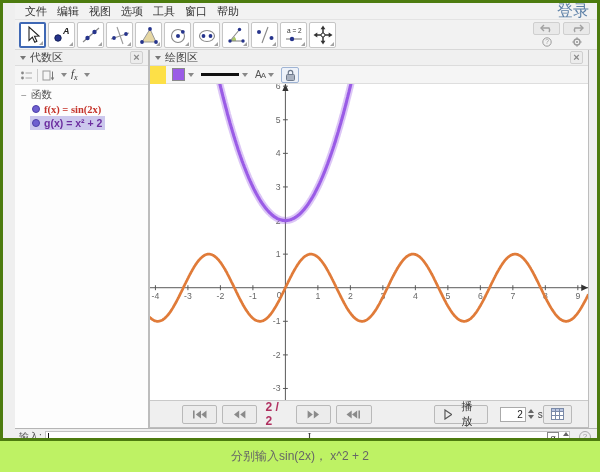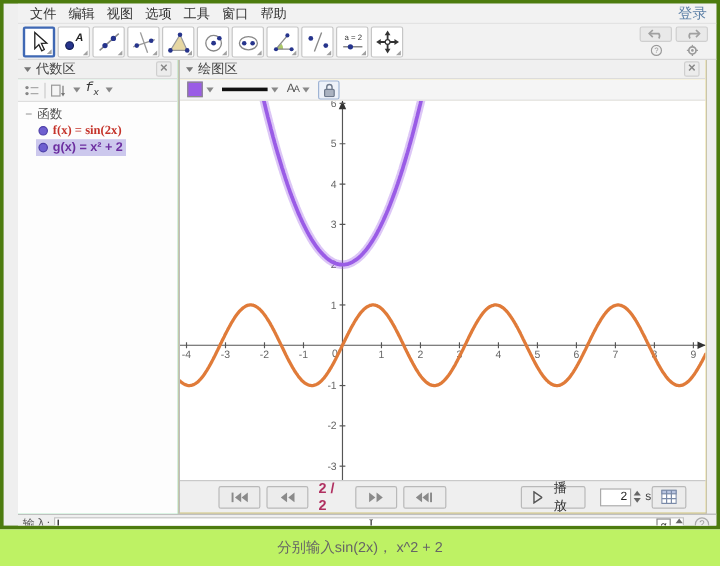--- a/index.html
+++ b/index.html
@@ -6,73 +6,73 @@
   html,body { width: 600px; height: 472px; background: #ffffff;
     font-family: "Liberation Sans", "DejaVu Sans", sans-serif; }
   .app { position: relative; width: 600px; height: 441px;
     border: 3px solid #4d7c0f; background: #efefef; overflow: hidden; padding-left: 12px; }
 
   
   .menubar { height: 17px; display: flex; align-items: center;
     padding: 0 8px 0 5px; font-size: 11px; color: #333;
     border-bottom: 1px solid #e3e3e3; background: #f2f2f2; }
   .menu-item { padding: 1px 5px; cursor: default; }
-  .login { margin-left: auto; color: #5b7fa6; font-size: 12px; }
+  .login { margin-left: auto; color: #5b7fa6; font-size: 16px; }
 
   
   .toolbar { height: 30px; display: flex; align-items: center;
     padding: 2px 4px; background: #f2f2f2; position: relative;
     border-bottom: 1px solid #d8d8d8; }
   .tool-btn { width: 27px; height: 26px; background: #fff;
     border: 1px solid #c6c6c6; border-radius: 2px; margin-right: 2px;
     position: relative; display: flex; align-items: center; justify-content: center; }
   .tool-btn.selected { border: 2px solid #3f68b4; }
   .tool-btn .corner { position: absolute; right: 1px; bottom: 1px; width: 0; height: 0;
     border-left: 4px solid transparent; border-bottom: 4px solid #a2a2a2; }
   .tb-right { position: absolute; right: 7px; top: 2px; }
   .tb-right .row { display: flex; gap: 3px; }
   .ur-btn { width: 27px; height: 13px; background: #e9e9e9; border: 1px solid #cfcfcf;
     border-radius: 2px; display: flex; align-items: center; justify-content: center; }
   .tb-right .row2 { display: flex; gap: 3px; margin-top: 2px; justify-content: space-around; }
   .mini-ico { width: 27px; display: flex; justify-content: center; }
 
   
   .main { display: flex; height: 378px; }
-  .algebra-panel { width: 134px; background: #86efac; border-right: 1px solid #bdbdbd;
+  .algebra-panel { width: 134px; background: #bef264; border-right: 1px solid #bdbdbd;
     display: flex; flex-direction: column; }
   .graphics-panel { flex: 1; margin-right: 8px; border: 1px solid #bdbdbd; border-top: none;
     display: flex; flex-direction: column; background: #fde047; }
 
   .panel-header { height: 16px; background: #f0f0f0; border-bottom: 1px solid #dcdcdc;
     display: flex; align-items: center; padding: 0 5px; font-size: 11px; color: #444; }
   .tri-down { width: 0; height: 0; border-left: 3.5px solid transparent;
     border-right: 3.5px solid transparent; border-top: 4px solid #777; margin-right: 4px; }
   .panel-close { margin-left: auto; color: #888; font-size: 11px; font-weight: bold;
     width: 13px; height: 13px; line-height: 11px; text-align: center;
     border: 1px solid #cfcfcf; background: #ececec; border-radius: 2px; }
 
   .a-stylebar { height: 19px; display: flex; align-items: center; gap: 4px;
     padding: 0 5px; background: #f5f5f5; border-bottom: 1px solid #dedede; }
   .sep-v { width: 1px; height: 13px; background: #ccc; }
   .caret { width: 0; height: 0; border-left: 3px solid transparent;
     border-right: 3px solid transparent; border-top: 4px solid #888; margin-left: 2px; }
-  .fx-label { font-family: Liberation Mono, monospace;
+  .fx-label { font-family: Liberation Serif, serif;
     font-style: italic; font-size: 11px; color: #333; }
 
   .tree { flex: 1; background: #fdfdfd; padding: 3px 0 0 6px; font-size: 10.5px; }
   .tree-group { display: flex; align-items: center; color: #555; height: 14px; }
   .expander { color: #888; font-size: 10px; width: 10px; }
   .tree-row { display: flex; align-items: center; height: 14px; margin-left: 9px;
     padding: 0 3px 0 2px; font-weight: bold; white-space: nowrap; width: fit-content; }
   .tree-row.selected { background: #ccc8ed; }
   .obj-dot { width: 8px; height: 8px; border-radius: 50%; background: #6e5fd0;
     border: 1px solid #4d3fa8; margin-right: 4px; flex: 0 0 auto; }
 
   .g-stylebar { height: 18px; display: flex; align-items: center; gap: 1px;
-    padding: 0 6px; background: #f5f5f5; border-bottom: 1px solid #dedede; }
+    padding: 0 6px; background: #f5f5f5; border-bottom: 1px solid #dedede; margin-left: 16px; }
   .swatch { width: 13px; height: 13px; border: 1px solid #8a8a8a; }
   .line-sample { width: 38px; height: 3px; background: #111; margin-left: 6px; }
   .aa-label { font-size: 10px; color: #555; margin-left: 6px; letter-spacing: -1px; }
   .lock-btn { width: 18px; height: 16px; border: 1px solid #9fb4d4; background: #eef2f9;
     border-radius: 2px; display: flex; align-items: center; justify-content: center; margin-left: 6px; }
 
   .plot { flex: 1; position: relative; background: #fff; overflow: hidden; }
   .plot svg { position: absolute; inset: 0; width: 100%; height: 100%; }
 
   

